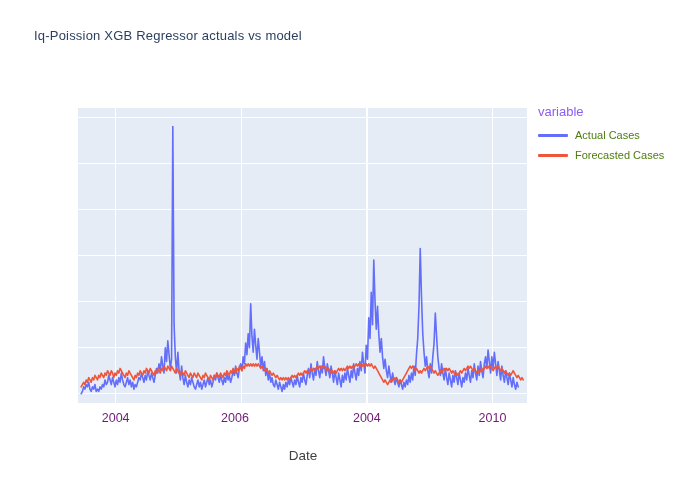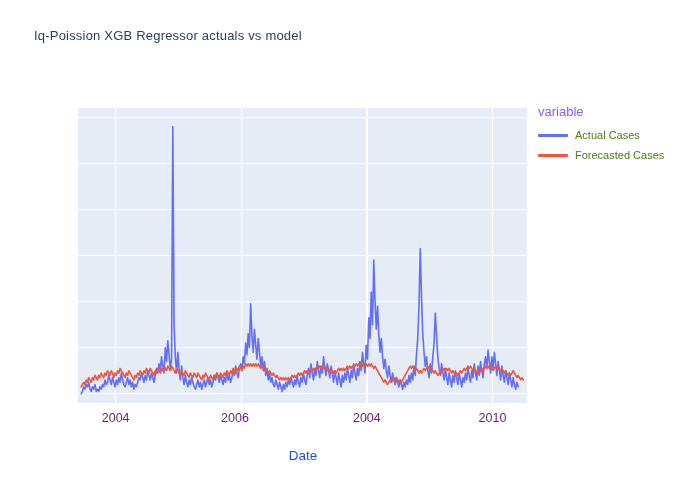--- a/index.html
+++ b/index.html
@@ -58,21 +58,21 @@
     color: #701a75;
     white-space: nowrap;
     transform: translateX(-50%);
     top: 411px;
   }
   #xaxis-title {
     position: absolute;
     left: 303px;
     top: 448px;
     font-size: 13.5px;
-    color: #1d4ed8;
+    color: #404040;
     white-space: nowrap;
     transform: translateX(-50%);
   }
   #legend {
     position: absolute;
     left: 538px;
     top: 104px;
     width: 150px;
   }
   #legend-title {

